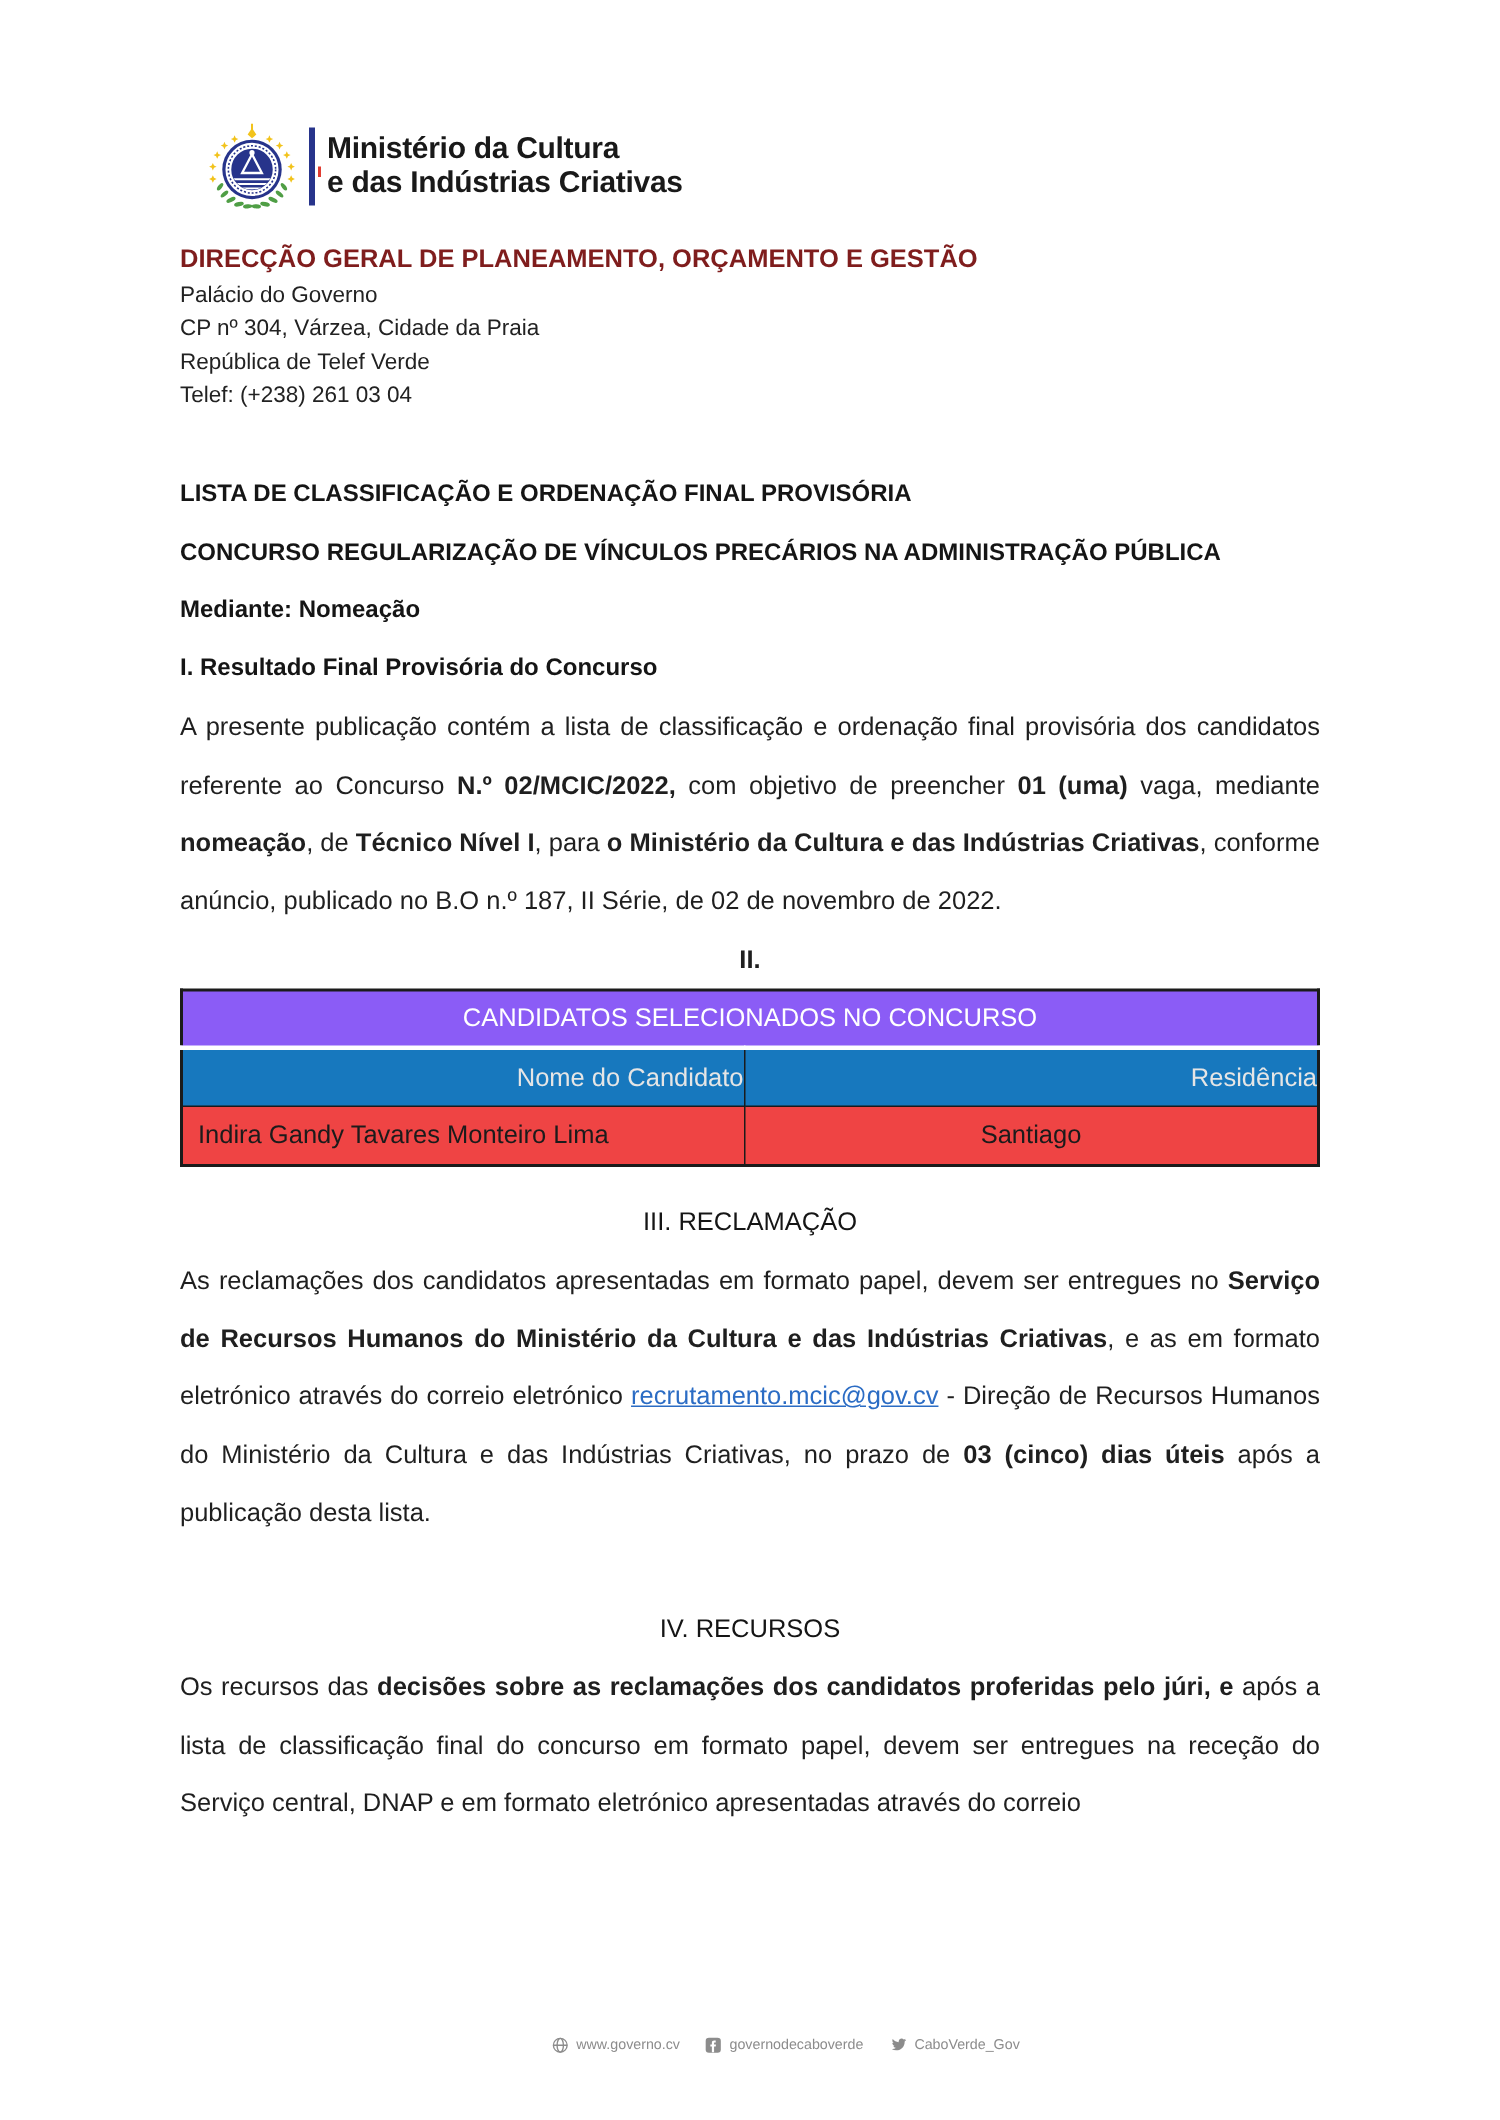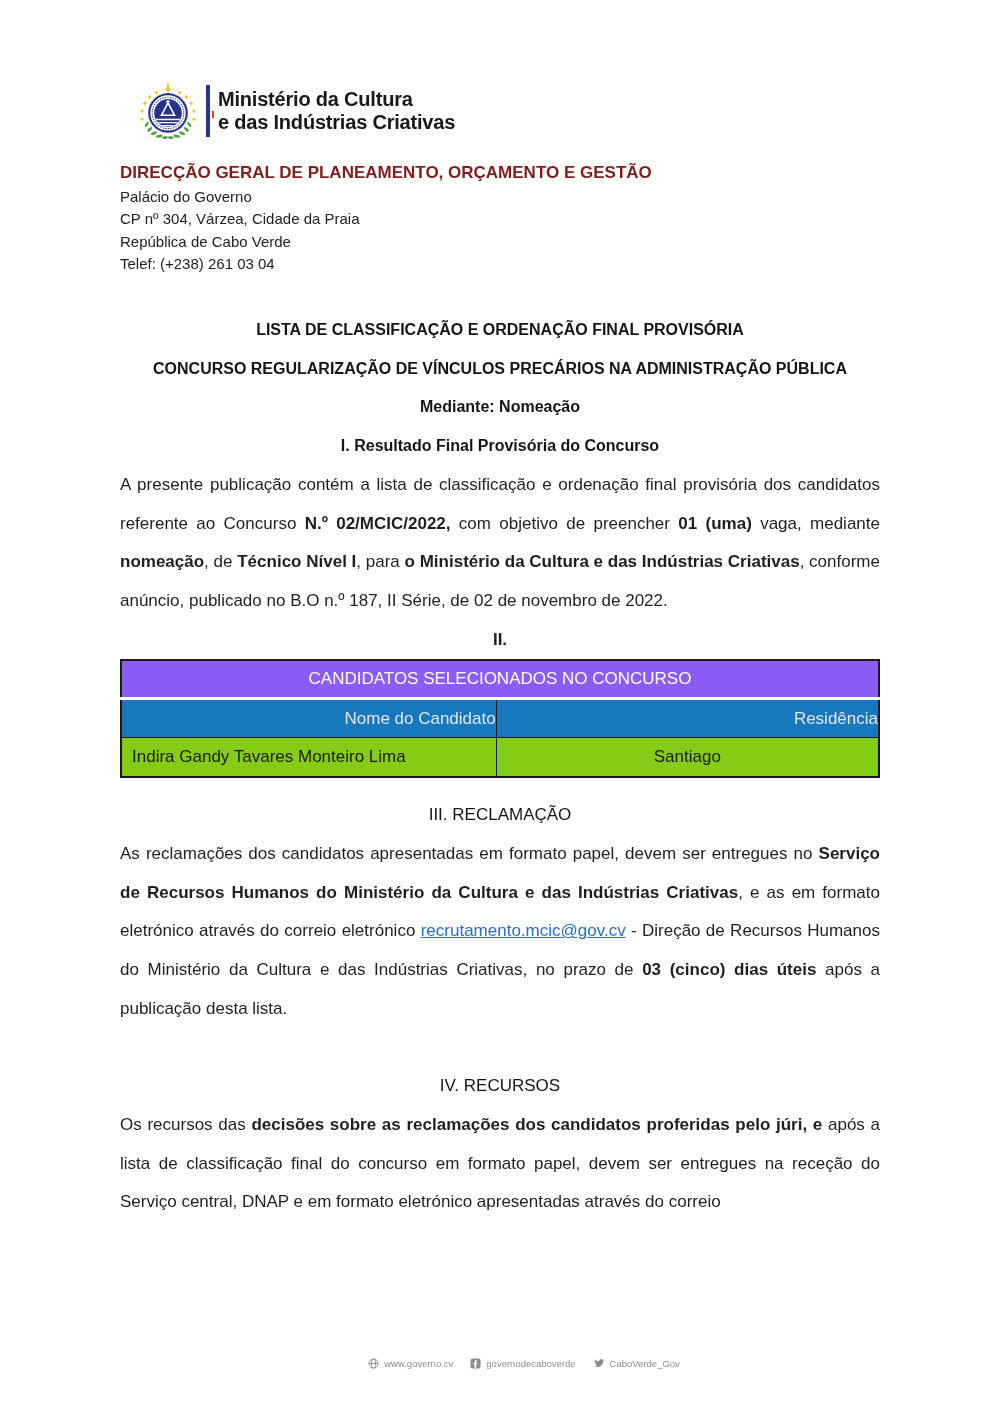--- a/index.html
+++ b/index.html
@@ -12,34 +12,34 @@
   .emblem{display:block;}
   .logo-bar{width:4px;height:52px;background:#27348B;margin-left:6px;position:relative;}
   .logo-red{position:absolute;right:-4px;top:26px;width:2.5px;height:7px;background:#E03C31;}
   .ministry{margin-left:8px;font-weight:700;font-size:20px;line-height:23.5px;color:#191919;letter-spacing:-0.2px;}
   
   .address{position:absolute;left:120px;top:160px;}
   .address .dept{font-size:17px;font-weight:700;line-height:26px;color:#7f1d1d;white-space:nowrap;}
   .address .line{font-size:15px;line-height:22.4px;color:#222;}
   
   .content{position:absolute;left:120px;top:311px;width:760px;font-size:17px;line-height:38.7px;}
-  .titles div{font-weight:700;text-align:center;font-size:16px;white-space:nowrap;color:#151515;}
+  .titles div{font-weight:700;text-align:left;font-size:16px;white-space:nowrap;color:#151515;}
   p.para{margin:0;text-align:justify;}
   .b{font-weight:700;}
   .link{color:#2B6CC4;text-decoration:underline;cursor:pointer;}
   .center-label{text-align:center;font-weight:700;}
   .h-sec{text-align:center;font-weight:400;color:#151515;}
   .h-sec.h3{margin-top:18px;}
   .h-sec.h4{margin-top:38.7px;}
   
   table.cand{width:100%;border-collapse:collapse;border:2px solid #1b1b1b;table-layout:fixed;line-height:normal;}
   table.cand td{font-size:17px;padding:0;}
   td.t-title{background:#8b5cf6;color:#fff;text-align:center;height:36px;border-bottom:3px solid #ffffff;}
   td.t-head{background:#1778BE;color:#e5e5e5;height:37px;border:1px solid #1b1b1b;border-top:none;text-align:right;}
-  td.t-cell{background:#84cc16;color:#1b1b1b;height:38px;border:1px solid #1b1b1b;}
+  td.t-cell{background:#ef4444;color:#1b1b1b;height:38px;border:1px solid #1b1b1b;}
   .cellL{text-align:left;padding-left:10px !important;}
   .cellC{text-align:center;}
   col.c1{width:49.5%;} col.c2{width:50.5%;}
   
   .footer{position:absolute;left:0;right:0;top:1357px;display:flex;justify-content:center;align-items:center;gap:17px;
           color:#8C8C8C;font-size:9.5px;font-family:"Liberation Sans",sans-serif;}
   .f-item{display:flex;align-items:center;gap:5px;justify-content:center;}
   .f-item svg{display:block;}
 </style>
 </head>
@@ -100,21 +100,21 @@
     <div class="ministry">
       <div>Ministério da Cultura</div>
       <div>e das Indústrias Criativas</div>
     </div>
   </div>
 
   <div class="address">
     <div class="dept">DIRECÇÃO GERAL DE PLANEAMENTO, ORÇAMENTO E GESTÃO</div>
     <div class="line">Palácio do Governo</div>
     <div class="line">CP nº 304, Várzea, Cidade da Praia</div>
-    <div class="line">República de Cabo Verde</div>
+    <div class="line">República de Telef Verde</div>
     <div class="line">Telef: (+238) 261 03 04</div>
   </div>
 
   <div class="content">
 
     <div class="titles">
       <div>LISTA DE CLASSIFICAÇÃO E ORDENAÇÃO FINAL PROVISÓRIA</div>
       <div>CONCURSO REGULARIZAÇÃO DE VÍNCULOS PRECÁRIOS NA ADMINISTRAÇÃO PÚBLICA</div>
       <div>Mediante: Nomeação</div>
       <div>I. Resultado Final Provisória do Concurso</div>

